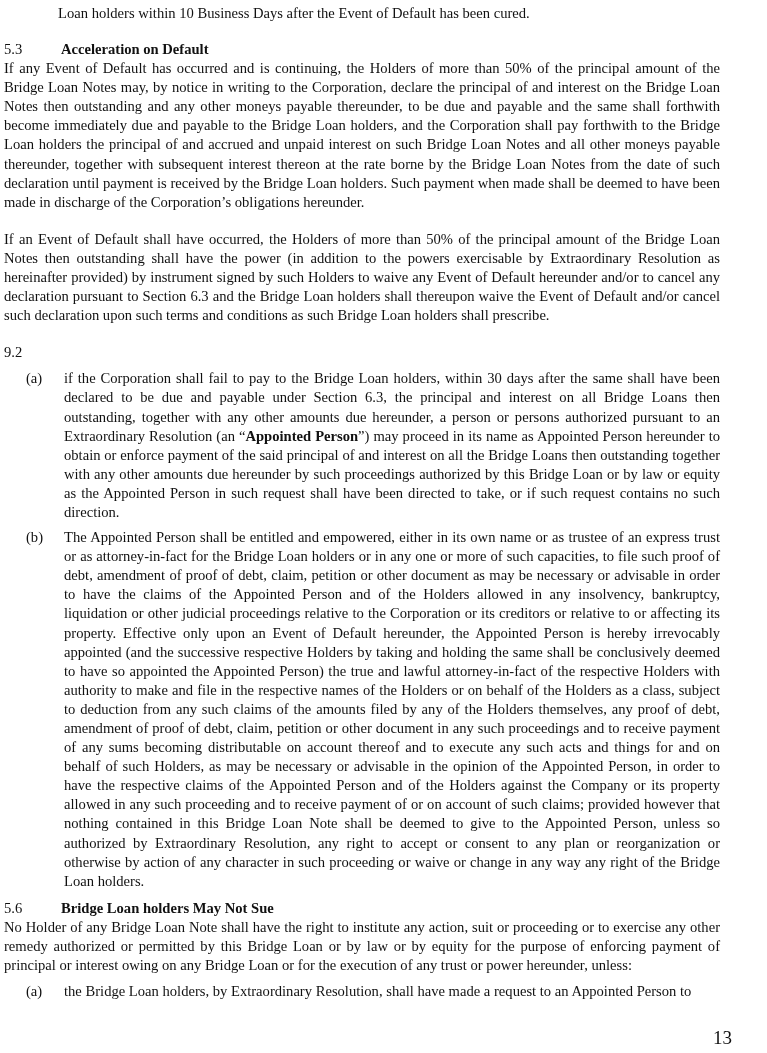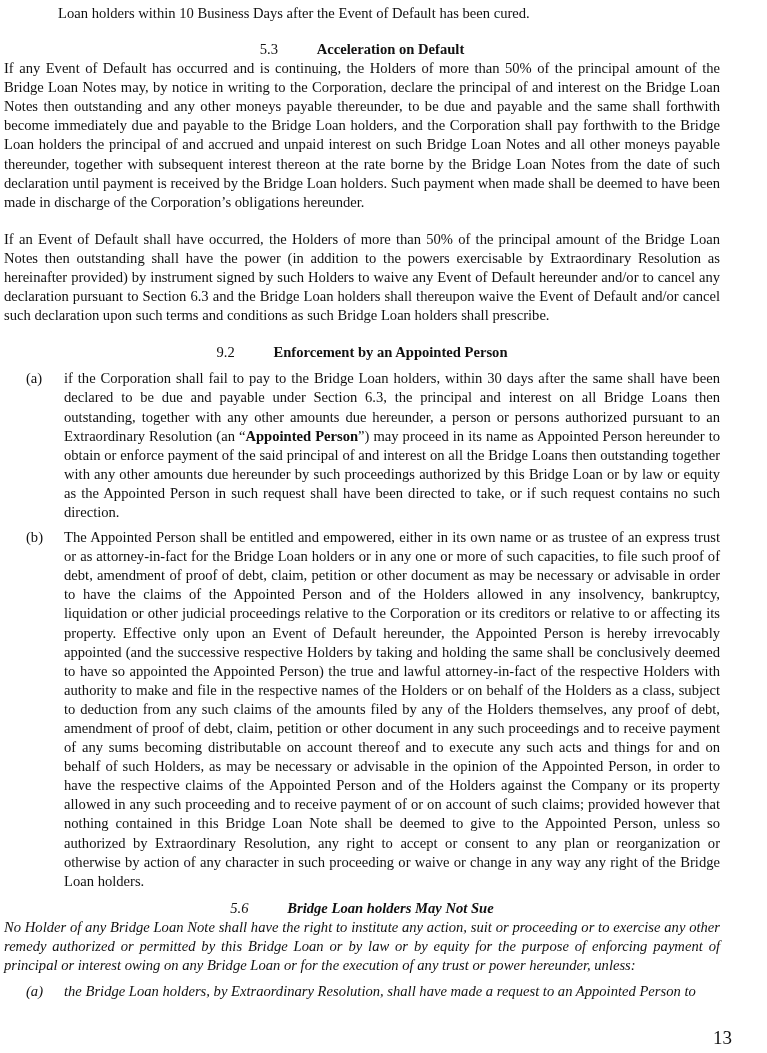--- a/index.html
+++ b/index.html
@@ -31,21 +31,20 @@
     padding-left: 54px;
     margin: 0;
   }
   .section {
     margin-top: 18px;
   }
   .sec-head {
     display: flex;
     margin: 0;
     height: 19px;
-    justify-content: center;
   }
   .sec-num {
     width: 57px;
     font-weight: normal;
   }
   .sec-title {
     font-weight: bold;
   }
   .sec-body {
     margin: 0;
@@ -93,35 +92,34 @@
     <p class="sec-body just">If any Event of Default has occurred and is continuing, the Holders of more than 50% of the principal amount of the Bridge Loan Notes may, by notice in writing to the Corporation, declare the principal of and interest on the Bridge Loan Notes then outstanding and any other moneys payable thereunder, to be due and payable and the same shall forthwith become immediately due and payable to the Bridge Loan holders, and the Corporation shall pay forthwith to the Bridge Loan holders the principal of and accrued and unpaid interest on such Bridge Loan Notes and all other moneys payable thereunder, together with subsequent interest thereon at the rate borne by the Bridge Loan Notes from the date of such declaration until payment is received by the Bridge Loan holders. Such payment when made shall be deemed to have been made in discharge of the Corporation’s obligations hereunder.</p>
   </div>
 
   <div class="section">
     <p class="sec-body just">If an Event of Default shall have occurred, the Holders of more than 50% of the principal amount of the Bridge Loan Notes then outstanding shall have the power (in addition to the powers exercisable by Extraordinary Resolution as hereinafter provided) by instrument signed by such Holders to waive any Event of Default hereunder and/or to cancel any declaration pursuant to Section 6.3 and the Bridge Loan holders shall thereupon waive the Event of Default and/or cancel such declaration upon such terms and conditions as such Bridge Loan holders shall prescribe.</p>
   </div>
 
   <div class="section">
     <div class="sec-head">
       <span class="sec-num">9.2</span>
-      <span class="sec-title">Enforcement by an Appointed Person</span>
     </div>
     <div class="sub-list">
       <div class="sub-item">
         <span class="sub-label">(a)</span>
         <p class="sub-text just"><span>if the Corporation shall fail to pay to the Bridge Loan holders, within 30 days after the same shall have been declared to be due and payable under Section 6.3, the principal and interest on all Bridge Loans then outstanding, together with any other amounts due hereunder, a person or persons authorized pursuant to an Extraordinary Resolution (an “</span><span class="defined-term">Appointed Person</span><span>”) may proceed in its name as Appointed Person hereunder to obtain or enforce payment of the said principal of  and interest on all the Bridge Loans then outstanding together with any other amounts due hereunder by such proceedings authorized by this Bridge Loan or by law or equity as the Appointed Person in such request shall have been directed to take, or if such request contains no such direction.</span></p>
       </div>
       <div class="sub-item">
         <span class="sub-label">(b)</span>
         <p class="sub-text just">The Appointed Person shall be entitled and empowered, either in its own name or as trustee of an express trust or as attorney-in-fact for the Bridge Loan holders or in any one or more of such capacities, to file such proof of debt, amendment of proof of debt, claim, petition or other document as may be necessary or advisable in order to have the claims of the Appointed Person and of the Holders allowed in any insolvency, bankruptcy, liquidation or other judicial proceedings relative to the Corporation or its creditors or relative to or affecting its property. Effective only upon an Event of Default hereunder, the Appointed Person is hereby irrevocably appointed (and the successive respective Holders by taking and holding the same shall be conclusively deemed to have so appointed the Appointed Person) the true and lawful attorney-in-fact of the respective Holders with authority to make and file in the respective names of the Holders or on behalf of the Holders as a class, subject to deduction from any such claims of the amounts filed by any of the Holders themselves, any proof of debt, amendment of proof of debt, claim, petition or other document in any such proceedings and to receive payment of any sums becoming distributable on account thereof and to execute any such acts and things for and on behalf of such Holders, as may be necessary or advisable in the opinion of the Appointed Person, in order to have the respective claims of the Appointed Person and of the Holders against the Company or its property allowed in any such proceeding and to receive payment of or on account of such claims; provided however that nothing contained in this Bridge Loan Note shall be deemed to give to the Appointed Person, unless so authorized by Extraordinary Resolution, any right to accept or consent to any plan or reorganization or otherwise by action of any character in such proceeding or waive or change in any way any right of the Bridge Loan holders.</p>
       </div>
     </div>
   </div>
 
-  <div class="section" style="margin-top:8px;font-style:italic;">
+  <div class="section" style="margin-top:8px;">
     <div class="sec-head">
       <span class="sec-num">5.6</span>
       <span class="sec-title">Bridge Loan holders May Not Sue</span>
     </div>
     <p class="sec-body just">No Holder of any Bridge Loan Note shall have the right to institute any action, suit or proceeding or to exercise any other remedy authorized or permitted by this Bridge Loan or by law or by equity for the purpose of enforcing payment of principal or interest owing on any Bridge Loan or for the execution of any trust or power hereunder, unless:</p>
     <div class="sub-list">
       <div class="sub-item">
         <span class="sub-label">(a)</span>
         <p class="sub-text just">the Bridge Loan holders, by Extraordinary Resolution, shall have made a request to an Appointed Person to</p>
       </div>

